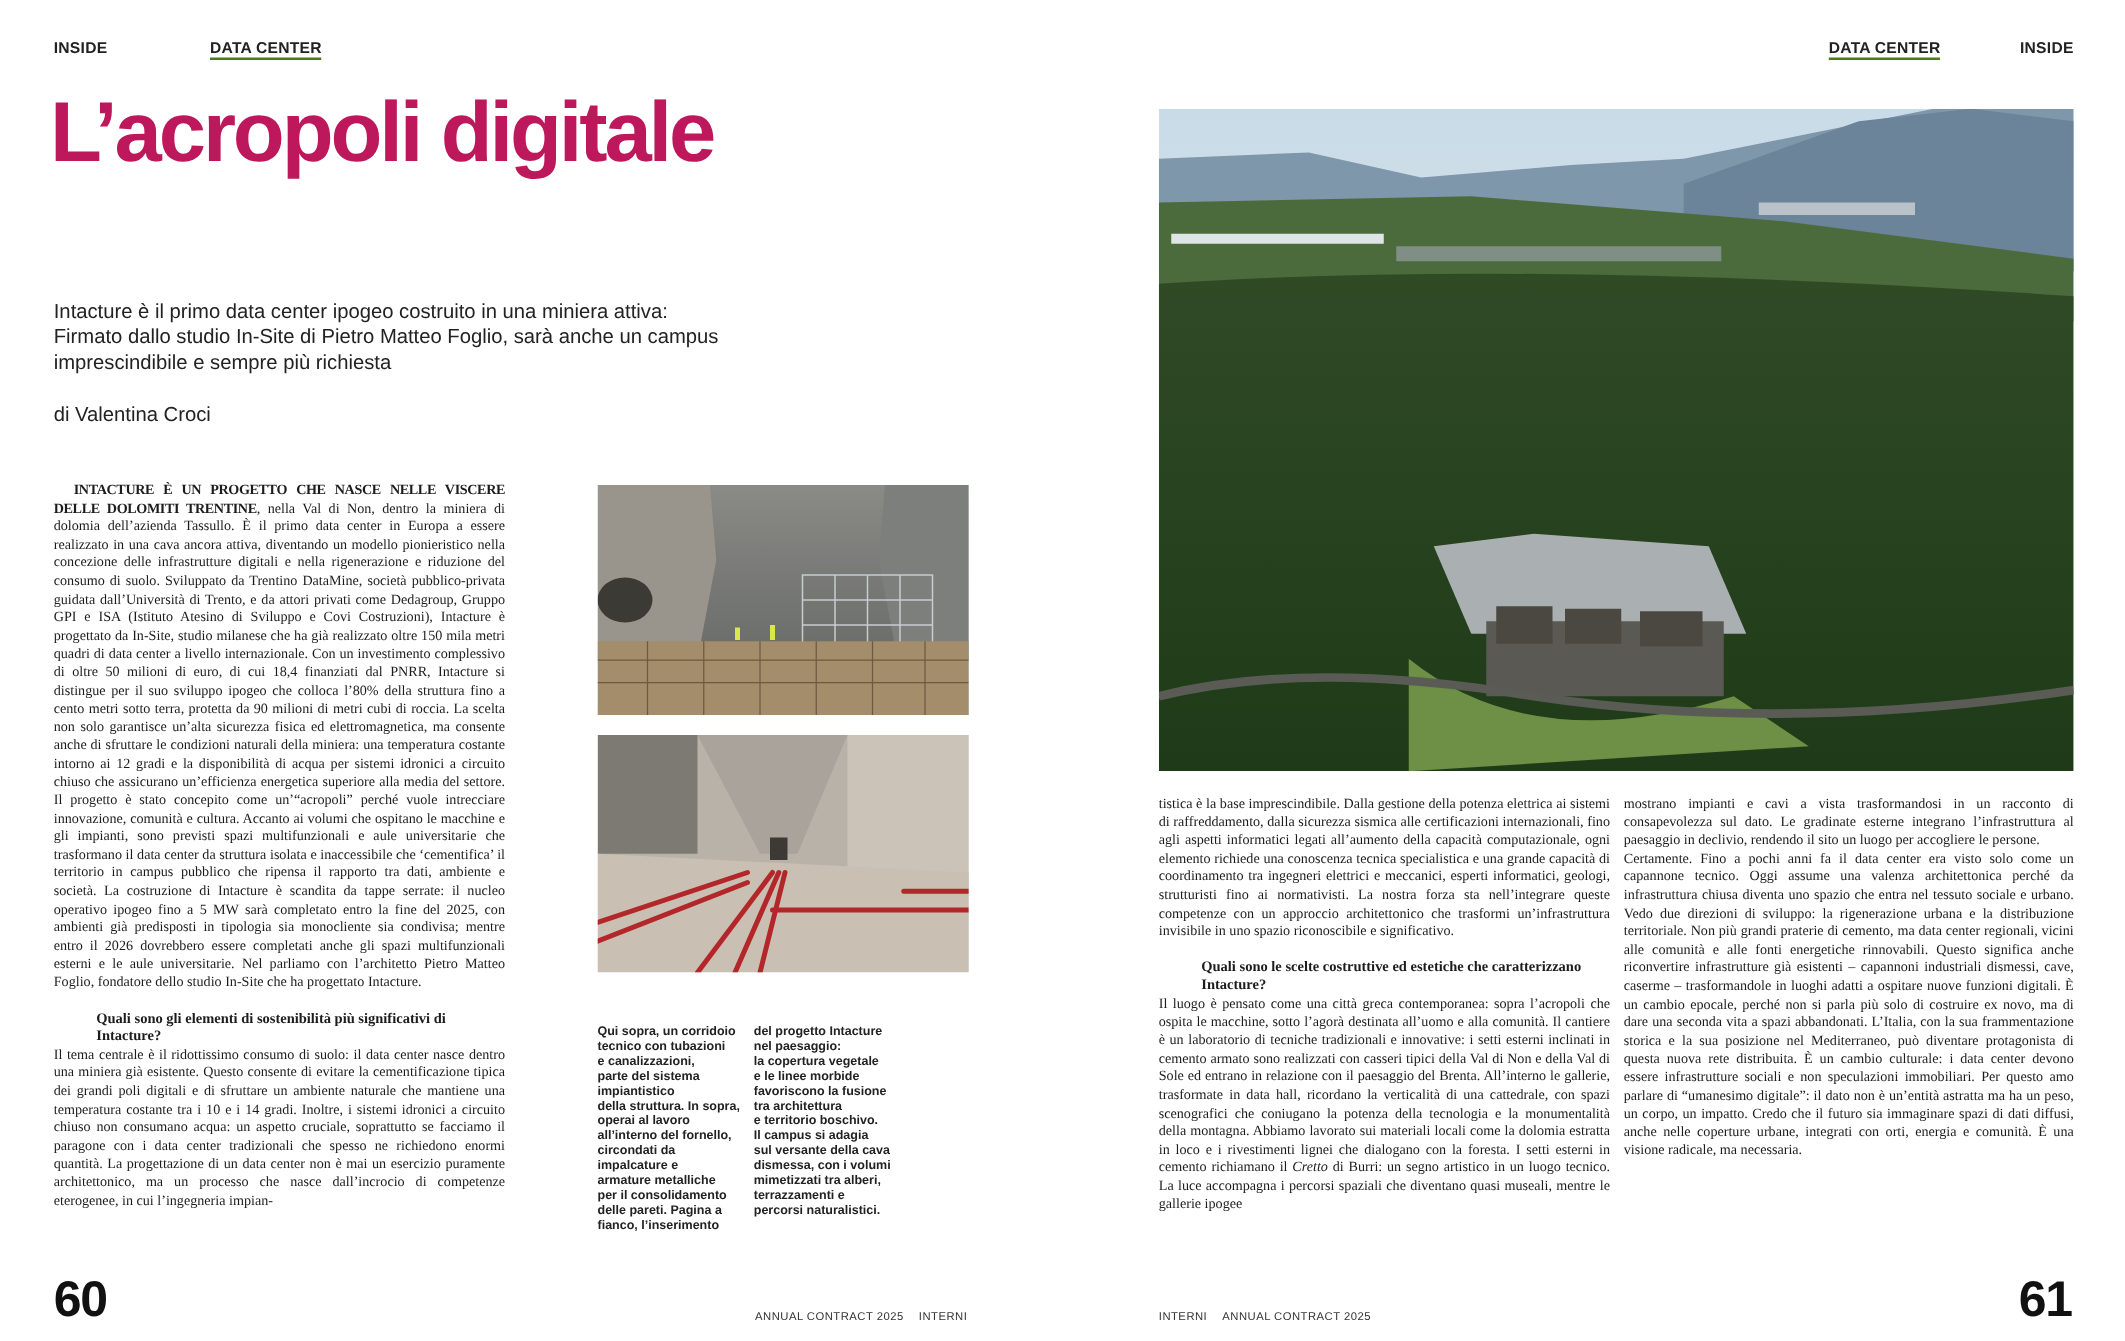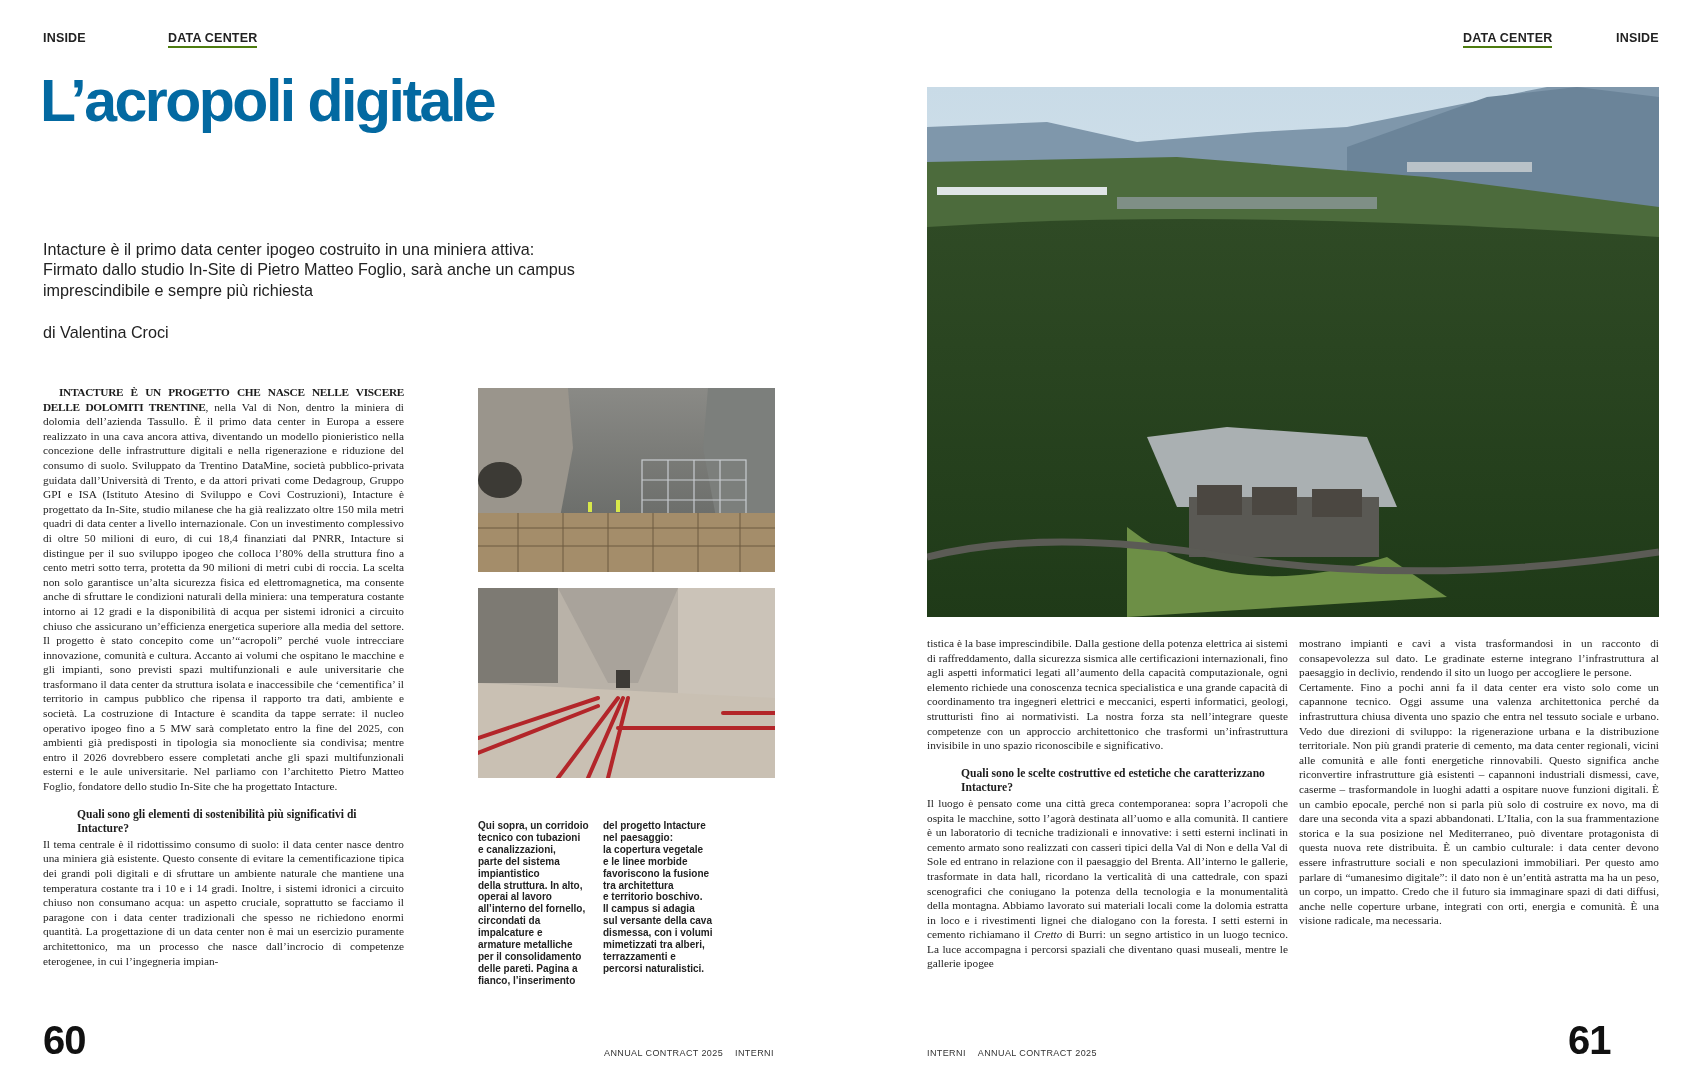--- a/index.html
+++ b/index.html
@@ -2,21 +2,21 @@
 <html><head>
 <meta charset="utf-8">
 <style>
   * { box-sizing: border-box; margin: 0; padding: 0; }
   html, body { width: 1700px; height: 1073px; background: #ffffff; overflow: hidden; }
   body { position: relative; color: #1a1a1a; font-family: "Liberation Serif", serif; }
 
   .hdr { position: absolute; top: 31px; font-family: "Liberation Sans", sans-serif; font-weight: bold; font-size: 12.5px; letter-spacing: 0.2px; color: #222; }
   .hdr.ul { border-bottom: 2px solid #4d7c0f; padding-bottom: 1px; }
 
-  .title { position: absolute; left: 40px; top: 72px; font-family: "Liberation Sans", sans-serif; font-weight: bold; font-size: 59px; letter-spacing: -2.5px; color: #0369a1; line-height: 1; white-space: nowrap; }
+  .title { position: absolute; left: 40px; top: 72px; font-family: "Liberation Sans", sans-serif; font-weight: bold; font-size: 68px; letter-spacing: -2.5px; color: #be185d; line-height: 1; white-space: nowrap; }
 
   .intro { position: absolute; left: 43px; top: 201px; width: 640px; font-family: "Liberation Sans", sans-serif; font-size: 16.2px; line-height: 20.3px; color: #222; margin-top: 38px; }
   .intro .line { display: block; white-space: nowrap; }
   .byline { position: absolute; left: 43px; top: 323px; font-family: "Liberation Sans", sans-serif; font-size: 16.2px; color: #222; }
 
   .col { position: absolute; font-size: 11.3px; line-height: 14.6px; text-align: justify; color: #1c1c1c; hyphens: auto; }
   .col p { margin: 0; }
   .col .lead { font-weight: bold; letter-spacing: -0.3px; margin-left: 16px; }
   .col .q { font-weight: bold; font-size: 11.6px; padding-left: 34px; margin-top: 14px; text-align: left; }
   .col .a { margin-top: 0; }
@@ -109,21 +109,21 @@
       </g>
     </svg>
   </div>
 
   <div class="caption" style="left:478px;">
     <span class="line">Qui sopra, un corridoio</span>
     <span class="line">tecnico con tubazioni</span>
     <span class="line">e canalizzazioni,</span>
     <span class="line">parte del sistema</span>
     <span class="line">impiantistico</span>
-    <span class="line">della struttura. In alto,</span>
+    <span class="line">della struttura. In sopra,</span>
     <span class="line">operai al lavoro</span>
     <span class="line">all’interno del fornello,</span>
     <span class="line">circondati da</span>
     <span class="line">impalcature e</span>
     <span class="line">armature metalliche</span>
     <span class="line">per il consolidamento</span>
     <span class="line">delle pareti. Pagina a</span>
     <span class="line">fianco, l’inserimento</span>
   </div>
   <div class="caption" style="left:603px;">
@@ -189,14 +189,14 @@
   </div>
 
   <div class="col" style="left:1299px; top:636px; width:360px;">
     <p>mostrano impianti e cavi a vista trasformandosi in un racconto di consapevolezza sul dato. Le gradinate esterne integrano l’infrastruttura al paesaggio in declivio, rendendo il sito un luogo per accogliere le persone.</p>
     <p class="a">Certamente. Fino a pochi anni fa il data center era visto solo come un capannone tecnico. Oggi assume una valenza architettonica perché da infrastruttura chiusa diventa uno spazio che entra nel tessuto sociale e urbano. Vedo due direzioni di sviluppo: la rigenerazione urbana e la distribuzione territoriale. Non più grandi praterie di cemento, ma data center regionali, vicini alle comunità e alle fonti energetiche rinnovabili. Questo significa anche riconvertire infrastrutture già esistenti – capannoni industriali dismessi, cave, caserme – trasformandole in luoghi adatti a ospitare nuove funzioni digitali. È un cambio epocale, perché non si parla più solo di costruire ex novo, ma di dare una seconda vita a spazi abbandonati. L’Italia, con la sua frammentazione storica e la sua posizione nel Mediterraneo, può diventare protagonista di questa nuova rete distribuita. È un cambio culturale: i data center devono essere infrastrutture sociali e non speculazioni immobiliari. Per questo amo parlare di “umanesimo digitale”: il dato non è un’entità astratta ma ha un peso, un corpo, un impatto. Credo che il futuro sia immaginare spazi di dati diffusi, anche nelle coperture urbane, integrati con orti, energia e comunità. È una visione radicale, ma necessaria.</p>
   </div>
 
   <div class="foot" style="left:927px;">
     <span>INTERNI</span><span>ANNUAL CONTRACT 2025</span>
   </div>
-  <div class="pagenum" style="left:1568px;">61</div>
+  <div class="pagenum" style="left:1615px;">61</div>
 </div>
 
 </body></html>

